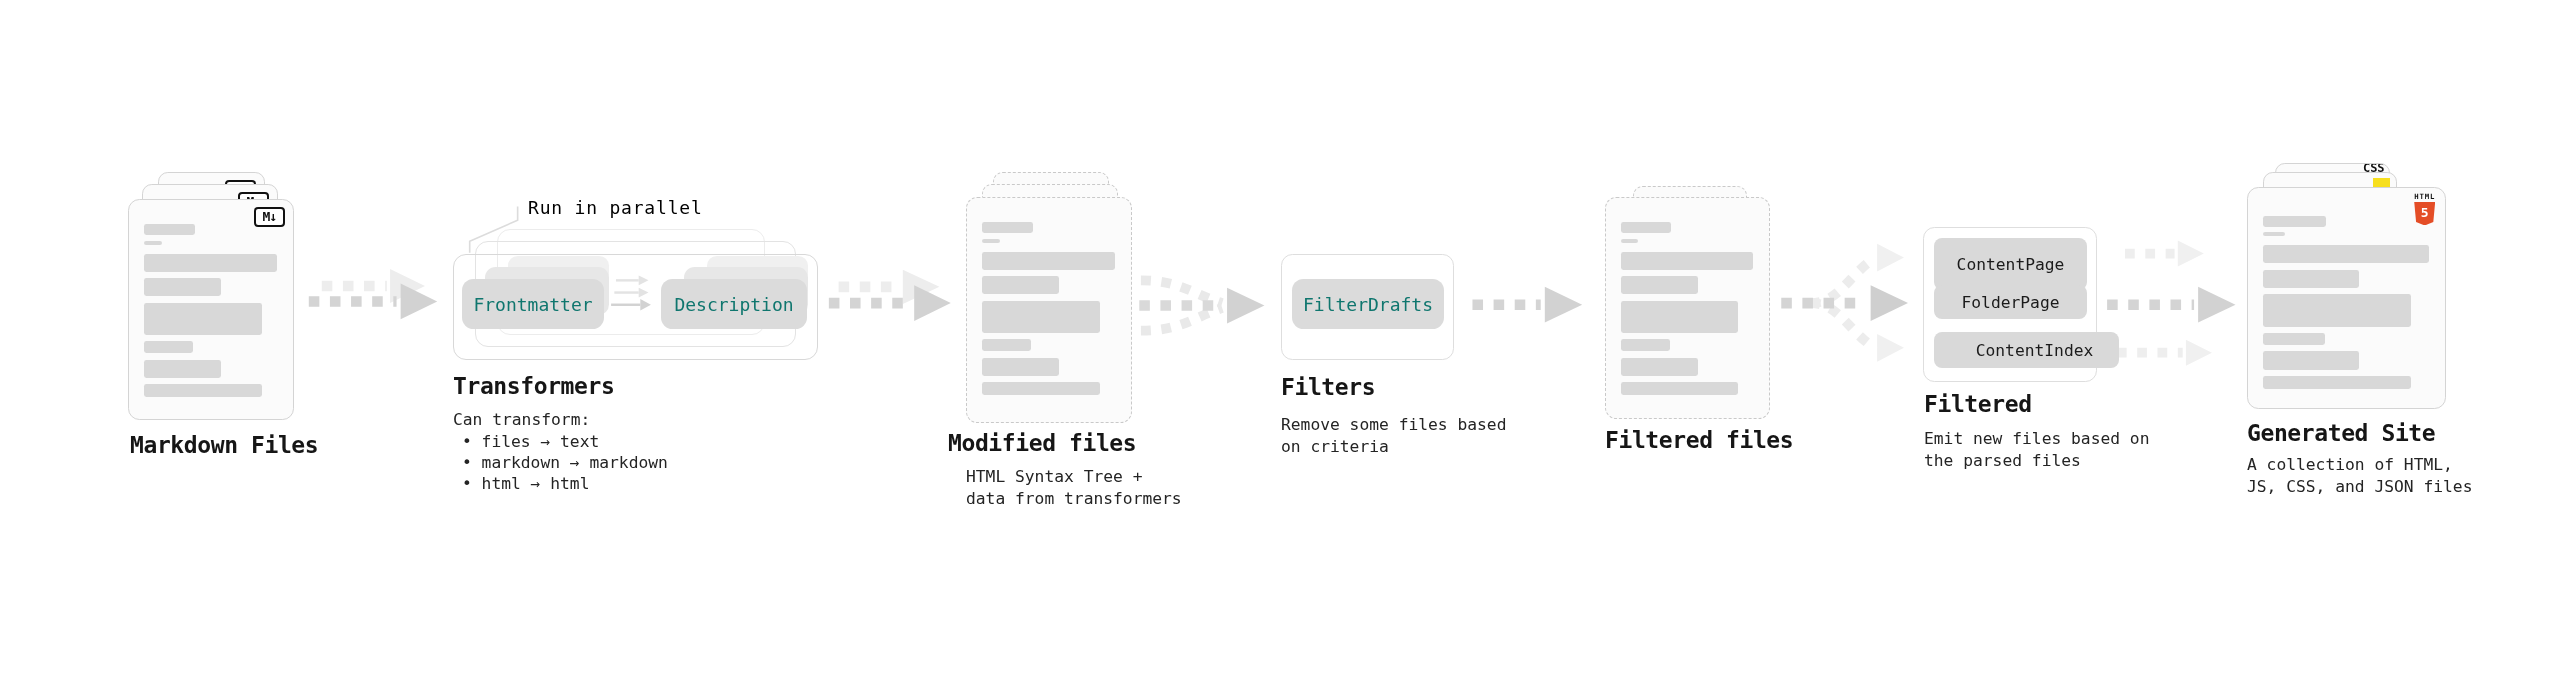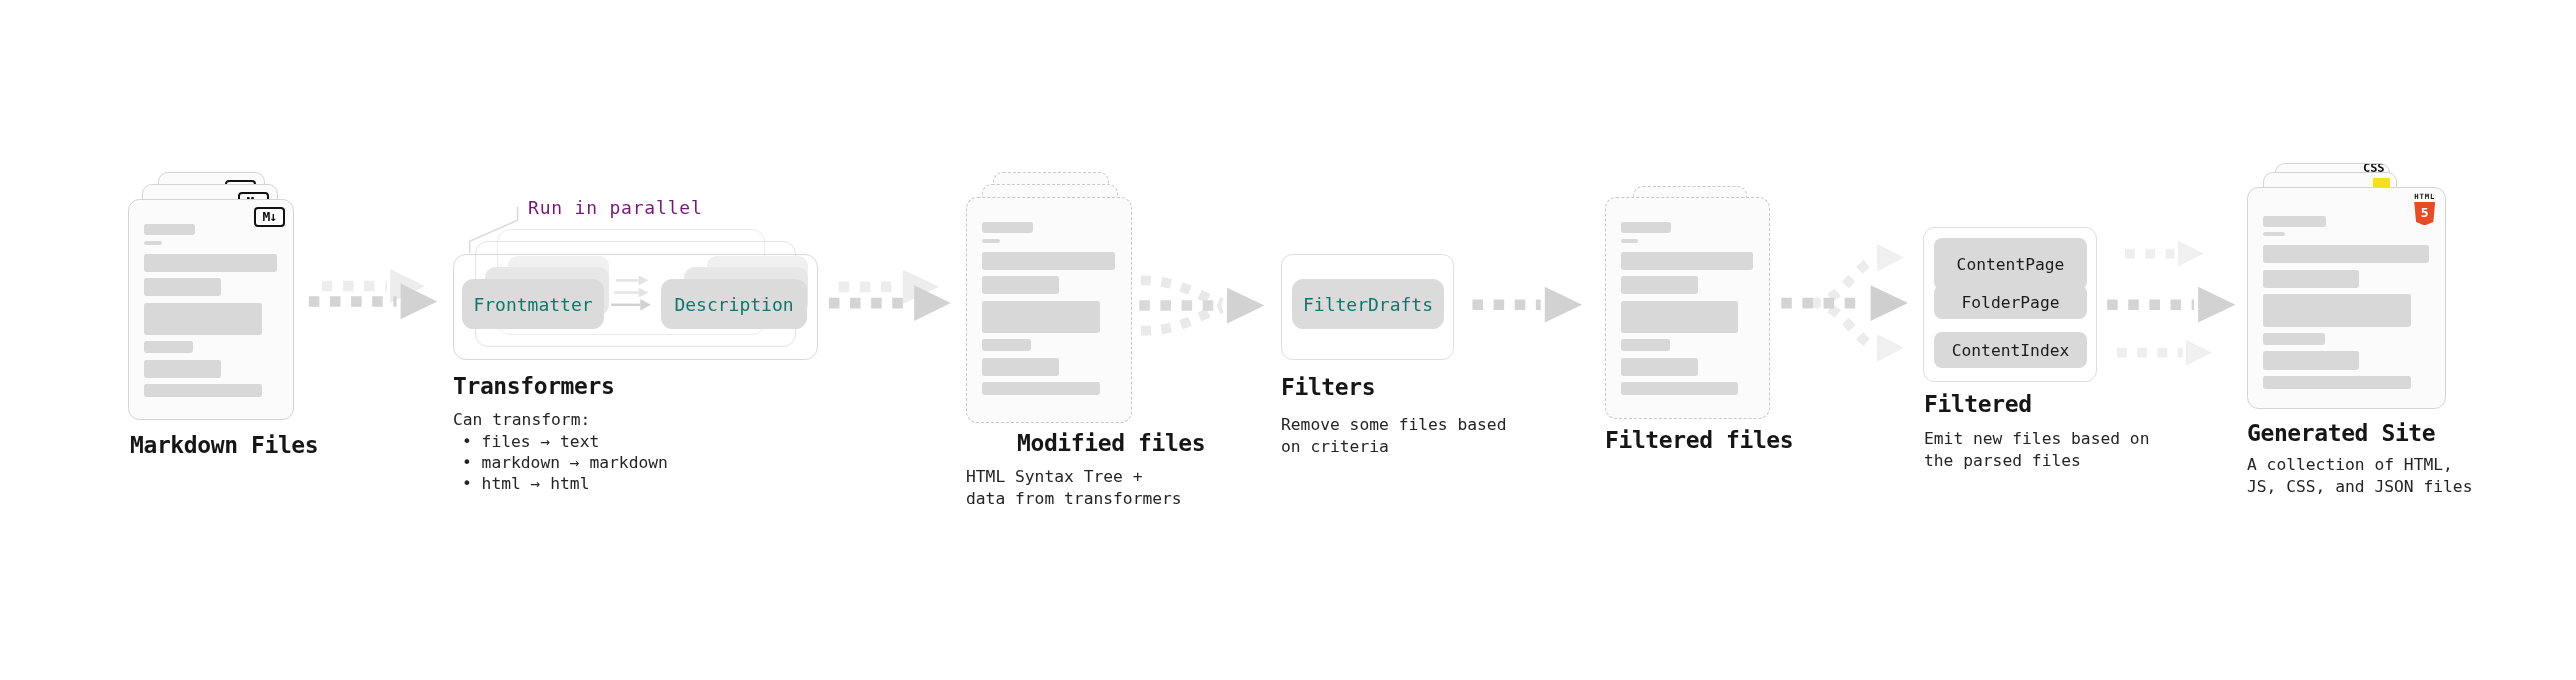--- a/index.html
+++ b/index.html
@@ -47,21 +47,21 @@
   .pill{position:absolute;background:#dbdbdb;border-radius:11.4px;display:flex;align-items:center;justify-content:center;
     font-size:18px;color:#0f766e;box-sizing:border-box;}
   .pill.ghost1{background:#e7e7e7;border-radius:10.6px;}
   .pill.ghost2{background:#f0f0f0;border-radius:9.8px;}
   .chip{position:absolute;background:#d9d9d9;border-radius:8.1px;display:flex;align-items:center;justify-content:center;
     font-size:16.3px;color:#1b1b1b;}
 
   
   .title{position:absolute;font-size:23px;font-weight:700;color:#161616;white-space:nowrap;letter-spacing:-0.4px;}
   .body-text{position:absolute;font-size:16.3px;color:#242424;white-space:nowrap;line-height:22px;}
-  .note-text{position:absolute;font-size:18px;color:#701a75;white-space:nowrap;letter-spacing:0.8px;}
+  .note-text{position:absolute;font-size:18px;color:#000000;white-space:nowrap;letter-spacing:0.8px;}
 </style>
 </head>
 <body>
 
 <div class="canvas">
 
   <svg class="overlay" width="2576" height="681" viewBox="0 0 3170 838">
 
     <g>
       <line x1="396" y1="352" x2="476" y2="352" stroke="#ededed" stroke-width="13" stroke-dasharray="13 13"></line>
@@ -171,21 +171,21 @@
         <div class="sk sk1"></div>
           <div class="sk sk2"></div>
           <div class="sk sk3"></div>
           <div class="sk sk4"></div>
         <div class="sk sk5"></div>
           <div class="sk sk6"></div>
           <div class="sk sk7"></div>
           <div class="sk sk8"></div>
       </div>
     </div>
-    <div class="title" style="left:1017px;top:430px;">Modified files</div>
+    <div class="title" style="left:948px;top:430px;">Modified files</div>
     <div class="body-text" style="left:966px;top:466px;">HTML Syntax Tree +</div>
     <div class="body-text" style="left:966px;top:488px;">data from transformers</div>
   </div>
 
   <div class="layer">
     <div class="panel" style="left:1281px;top:254px;width:173px;height:106px;"></div>
     <div class="pill" style="left:1292px;top:279px;width:152px;height:50px;">FilterDrafts</div>
     <div class="title" style="left:1281px;top:374px;">Filters</div>
     <div class="body-text" style="left:1281px;top:414px;">Remove some files based</div>
     <div class="body-text" style="left:1281px;top:436px;">on criteria</div>
@@ -205,21 +205,21 @@
           <div class="sk sk8"></div>
       </div>
     </div>
     <div class="title" style="left:1605px;top:427px;">Filtered files</div>
   </div>
 
   <div class="layer">
     <div class="panel" style="left:1923px;top:227px;width:174px;height:155px;"></div>
     <div class="chip" style="left:1934px;top:238px;width:153px;height:52px;">ContentPage</div>
     <div class="chip" style="left:1934px;top:285px;width:153px;height:34px;border-radius:8px;">FolderPage</div>
-    <div class="chip" style="left:1934px;top:332px;width:153px;height:36px;">ContentIndex</div>
+    <div class="chip" style="left:1934px;top:332px;width:169px;height:36px;padding-left:16px;">ContentIndex</div>
     <div class="title" style="left:1924px;top:391px;">Filtered</div>
     <div class="body-text" style="left:1924px;top:428px;">Emit new files based on</div>
     <div class="body-text" style="left:1924px;top:450px;">the parsed files</div>
   </div>
 
   <div class="layer">
     <div class="file-card back" style="left:2275px;top:163px;width:115px;height:45px;border-radius:9.8px;">
       <div class="css-badge">
         <span class="word">CSS</span>
         <div class="bar"></div>

